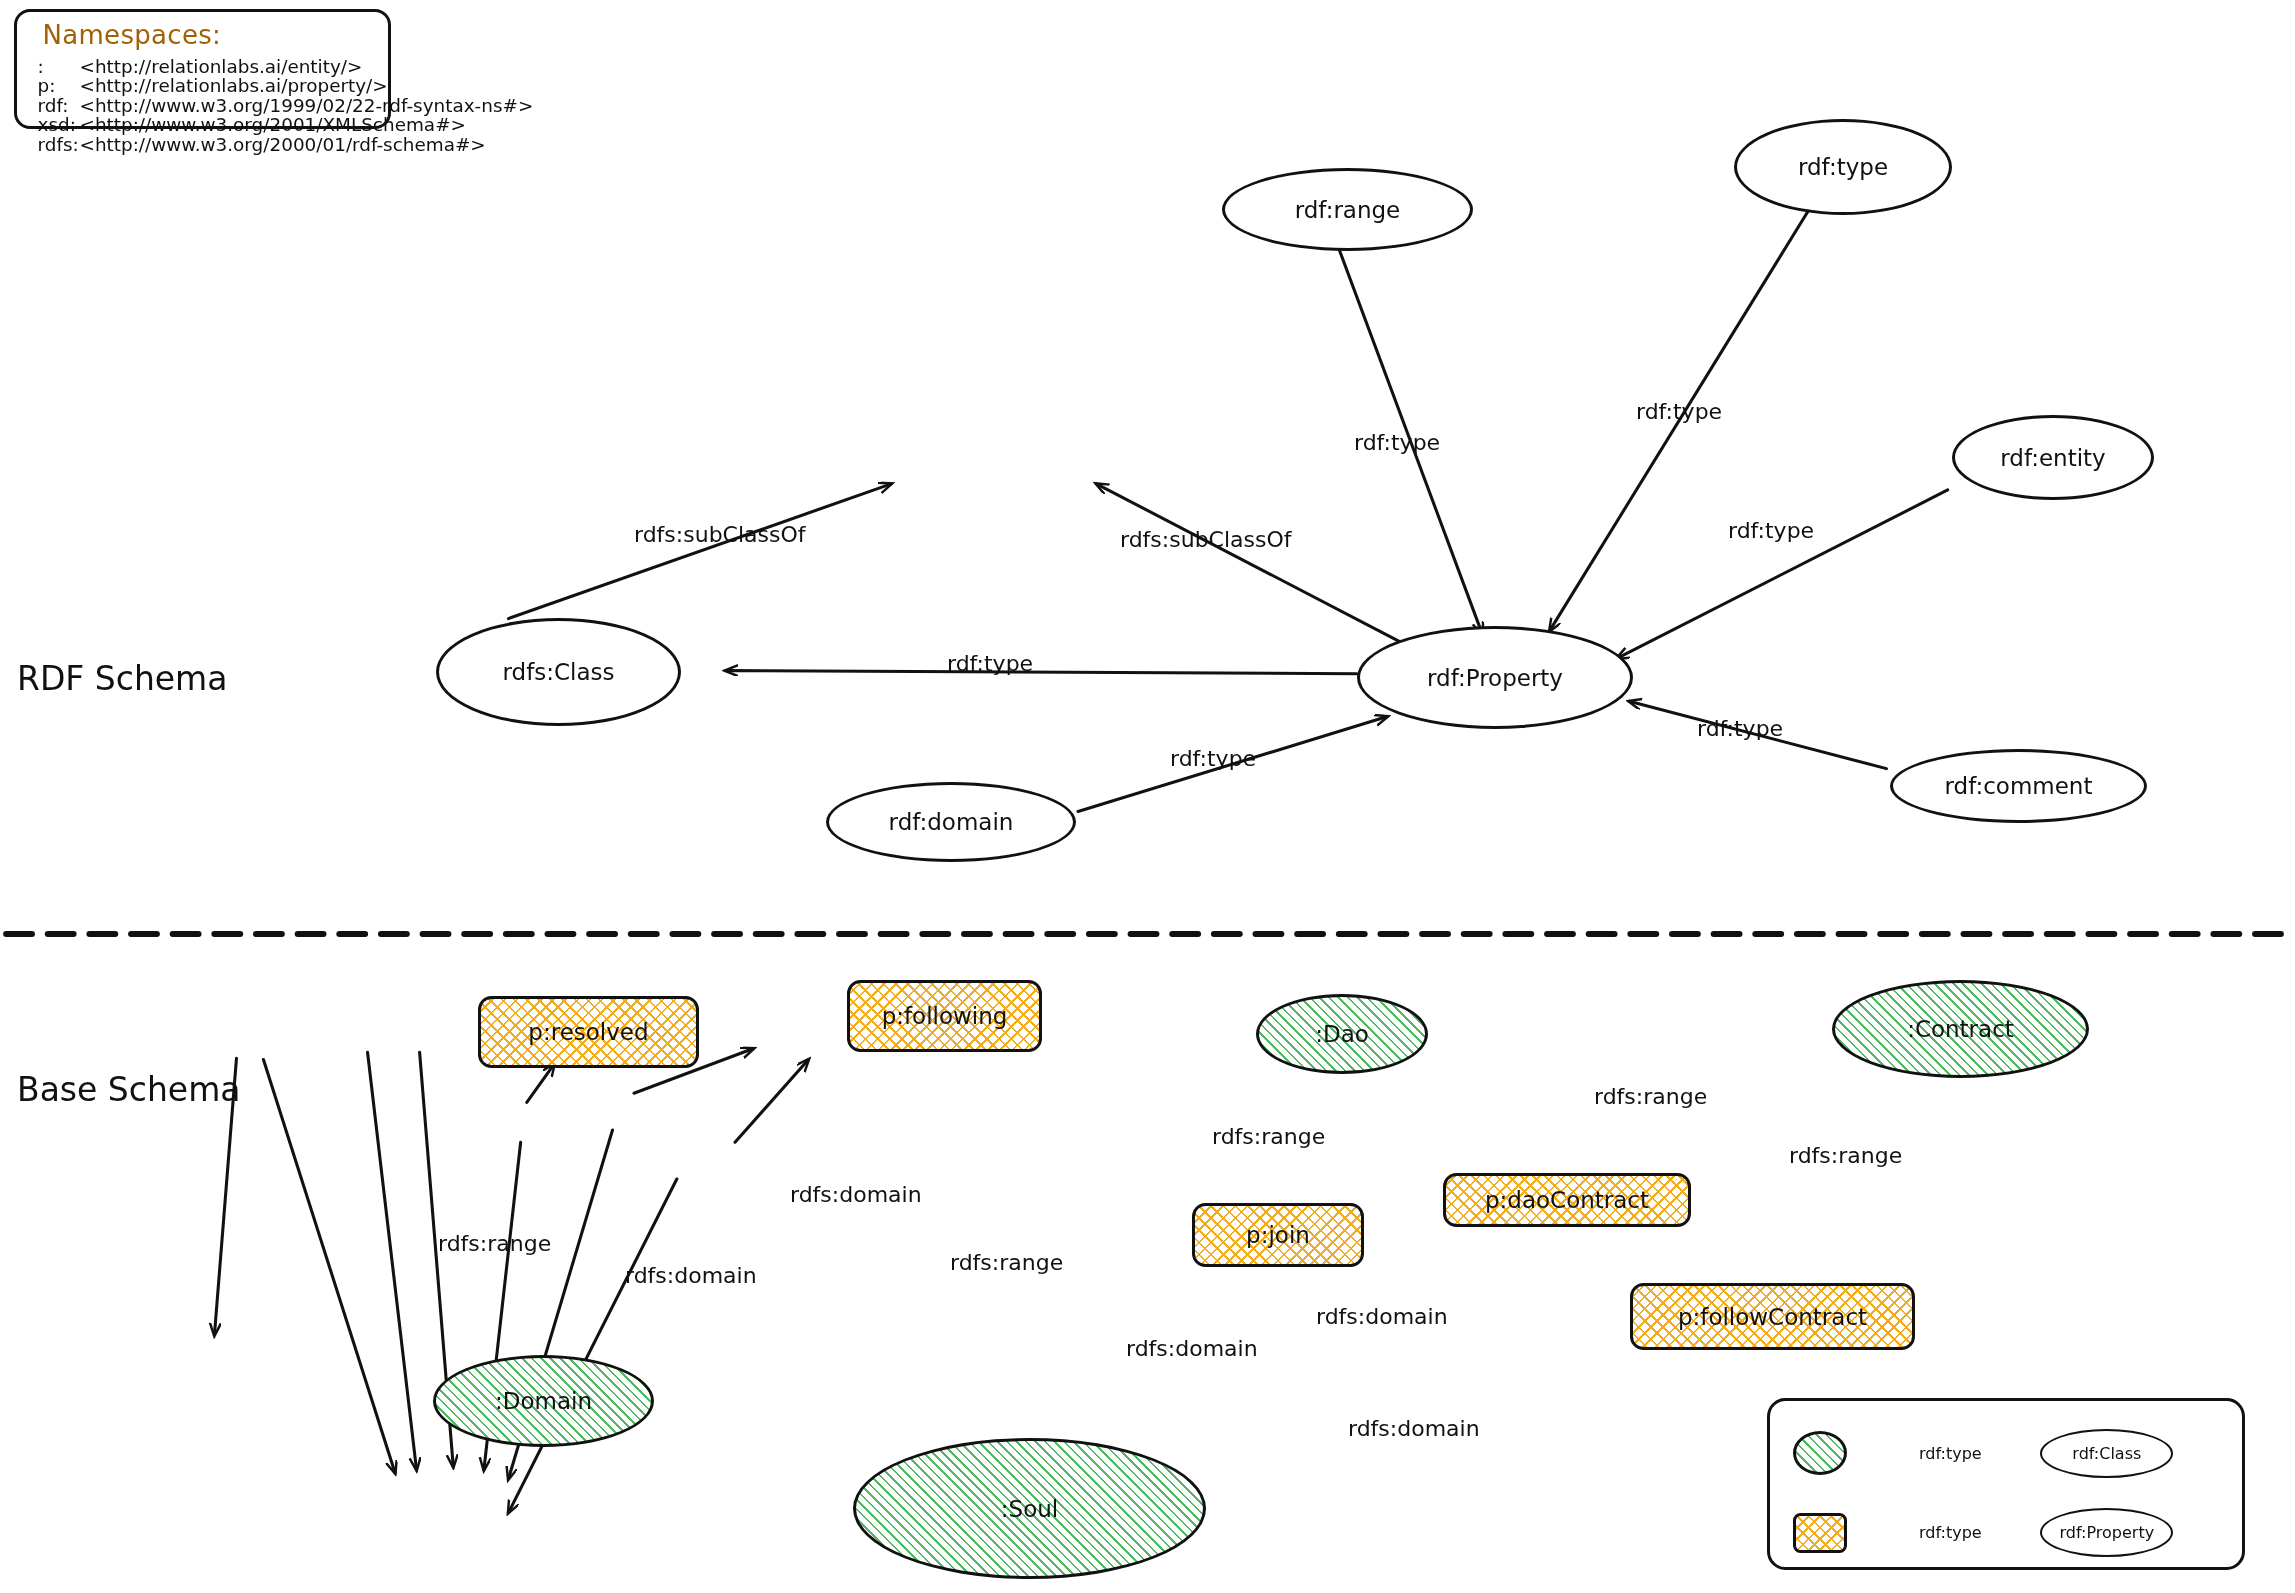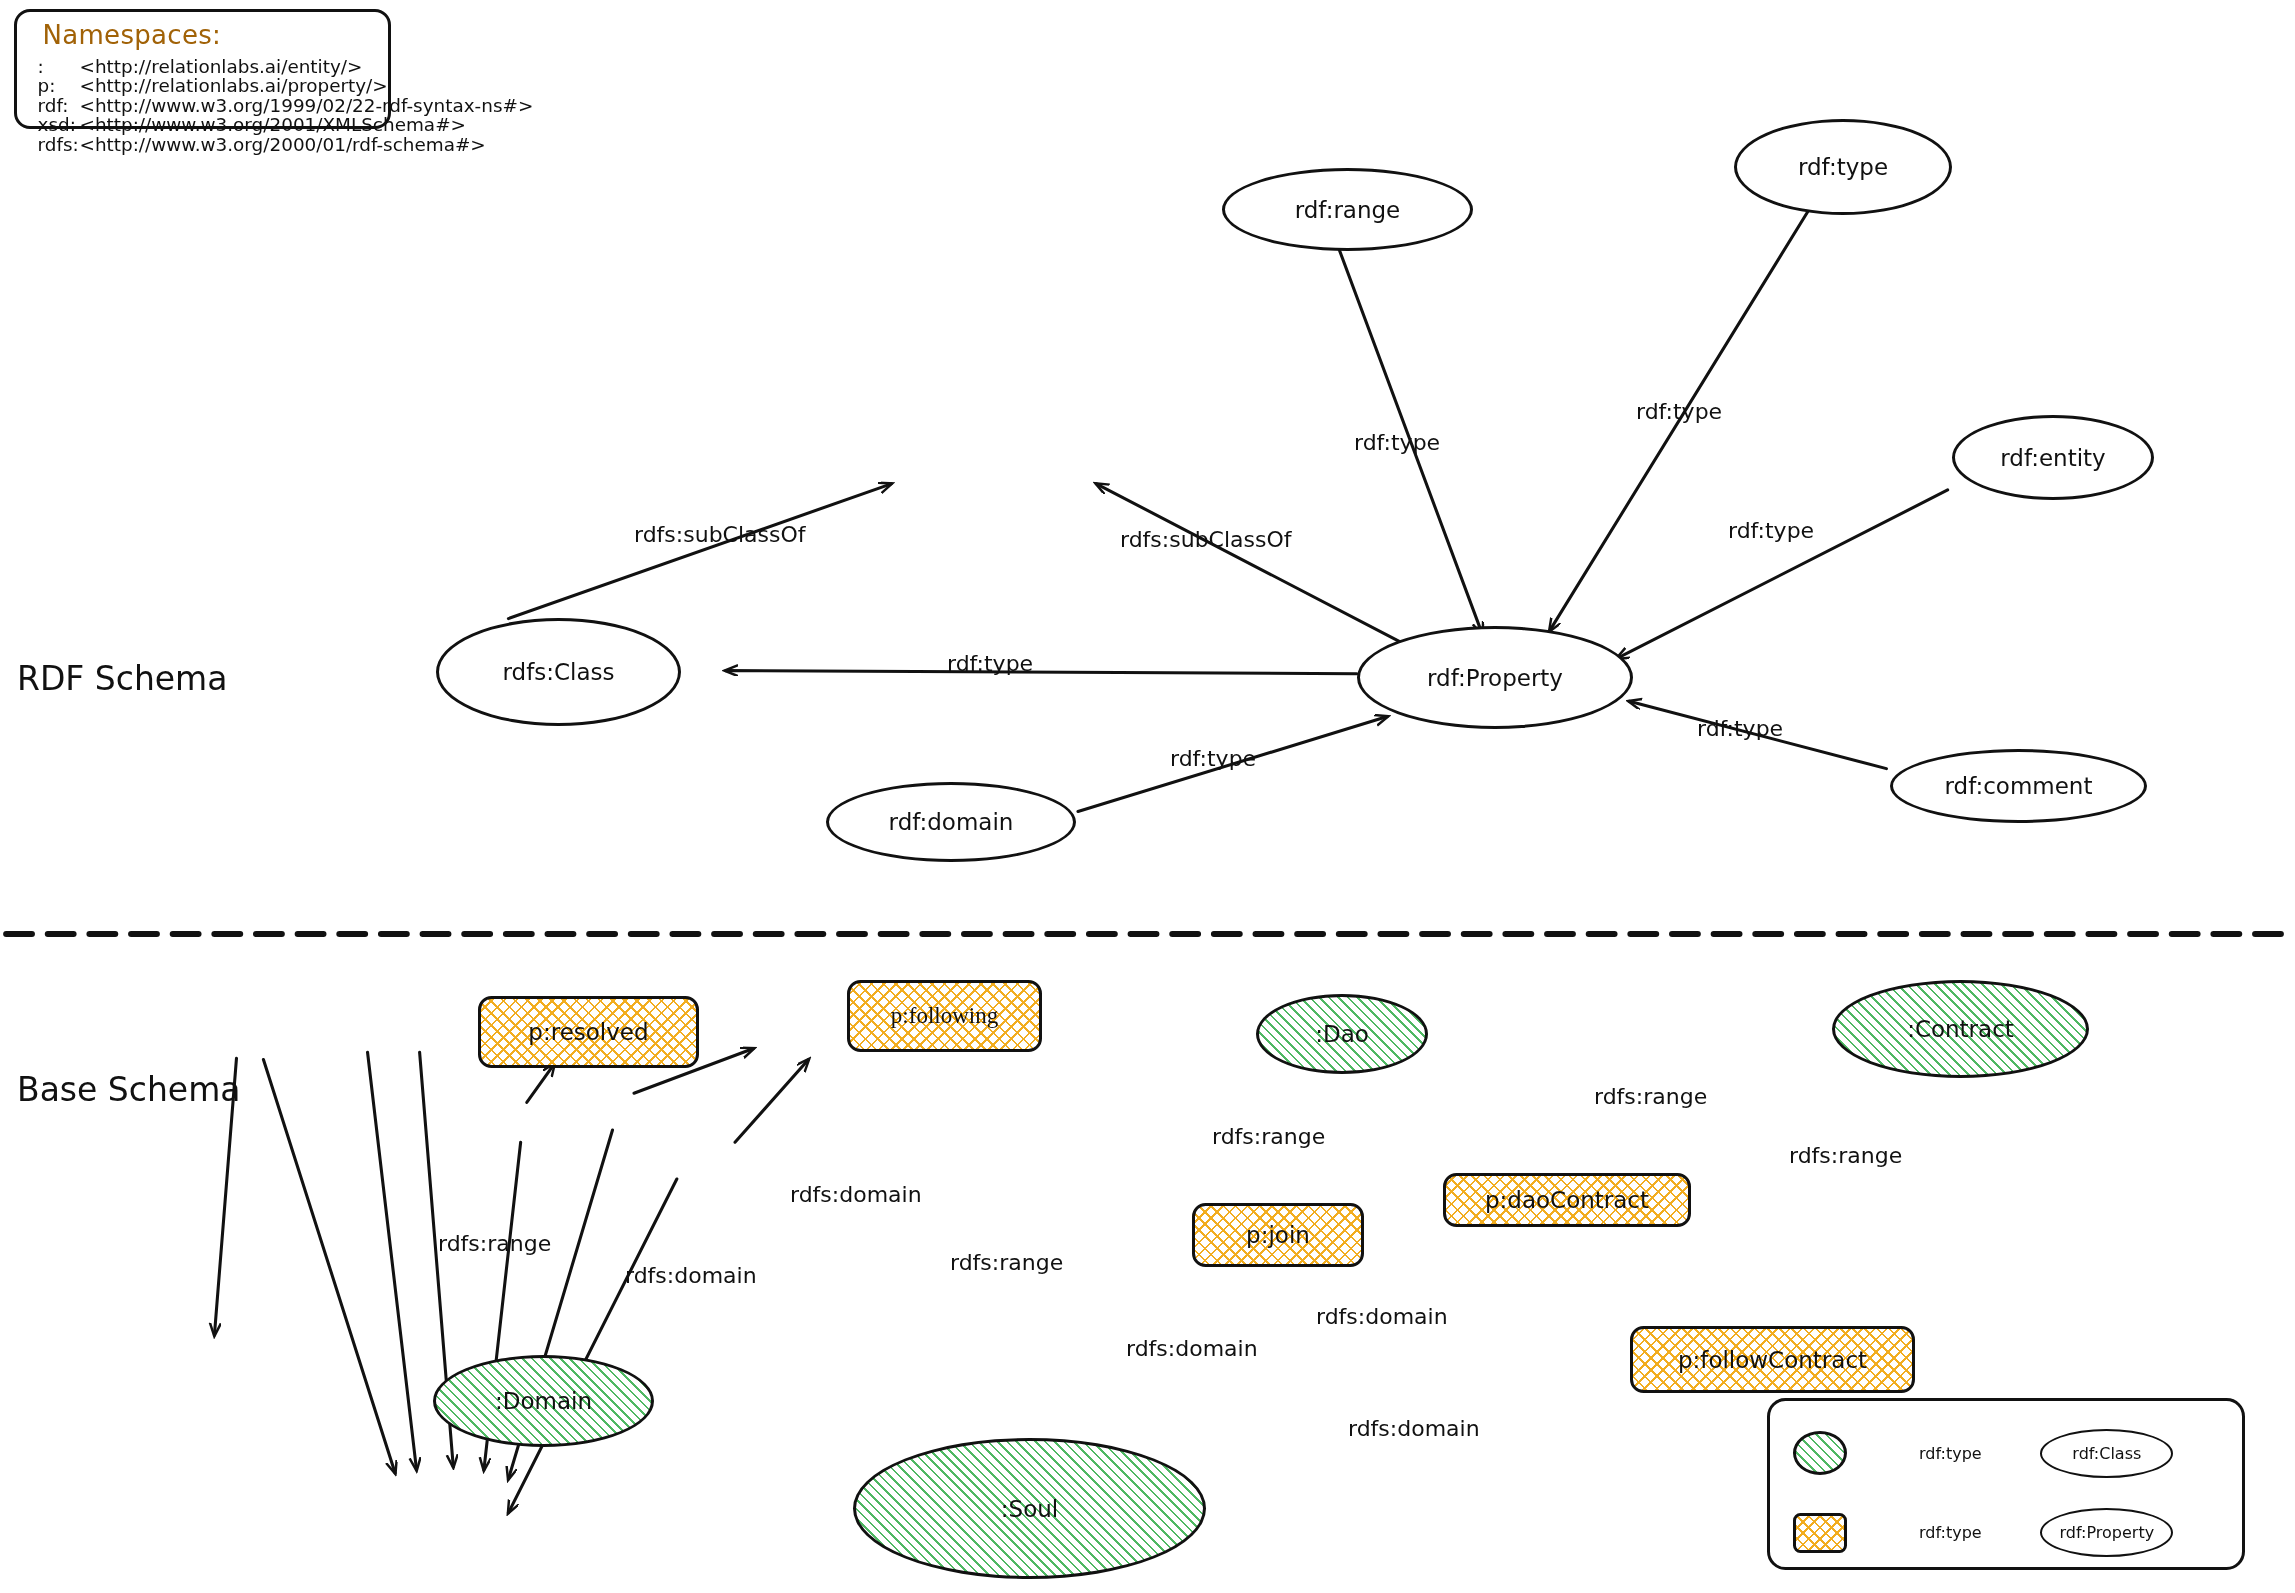--- a/index.html
+++ b/index.html
@@ -176,41 +176,41 @@
   <div class="edgelabel" style="left:1636px;top:399px;">rdf:type</div>
   <div class="edgelabel" style="left:1728px;top:518px;">rdf:type</div>
   <div class="edgelabel" style="left:947px;top:651px;">rdf:type</div>
   <div class="edgelabel" style="left:1170px;top:746px;">rdf:type</div>
   <div class="edgelabel" style="left:1697px;top:716px;">rdf:type</div>
 
   <div class="node prop" style="left:478px;top:996px;width:221px;height:72px;text-align:center;">
     <span class="nodetext">p:resolved</span>
     </div>
 
-  <div class="node prop" style="left:847px;top:980px;width:195px;height:72px;font-family:Liberation Serif, serif;">
+  <div class="node prop" style="left:847px;top:980px;width:195px;height:72px;">
     <span class="nodetext">p:following</span>
     </div>
 
   <div class="node cls" style="left:1256px;top:994px;width:172px;height:80px;">
     <span class="nodetext">:Dao</span>
     </div>
 
   <div class="node cls" style="left:1832px;top:980px;width:257px;height:98px;">
     <span class="nodetext">:Contract</span>
     </div>
 
   <div class="node prop" style="left:1192px;top:1203px;width:172px;height:64px;">
     <span class="nodetext">p:join</span>
     </div>
 
   <div class="node prop" style="left:1443px;top:1173px;width:248px;height:54px;">
     <span class="nodetext">p:daoContract</span>
     </div>
 
-  <div class="node prop" style="left:1630px;top:1326px;width:285px;height:67px;">
+  <div class="node prop" style="left:1630px;top:1283px;width:285px;height:67px;">
     <span class="nodetext">p:followContract</span>
     </div>
 
   <div class="node cls" style="left:433px;top:1355px;width:221px;height:92px;">
     <span class="nodetext">:Domain</span>
     </div>
 
   <div class="node cls" style="left:853px;top:1438px;width:353px;height:141px;">
     <span class="nodetext">:Soul</span>
     </div>

